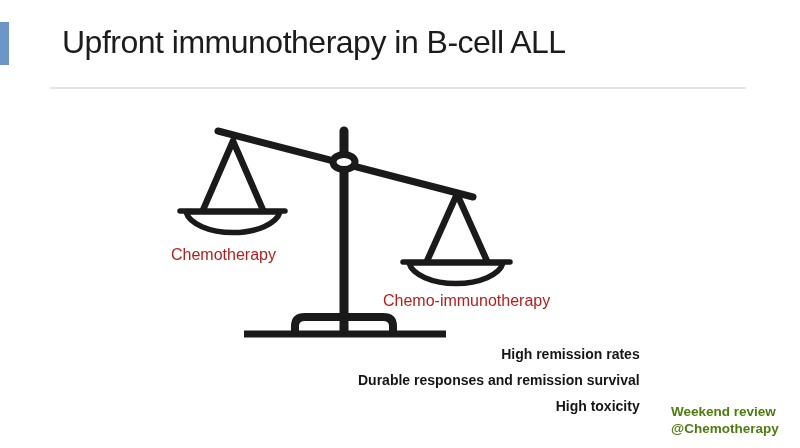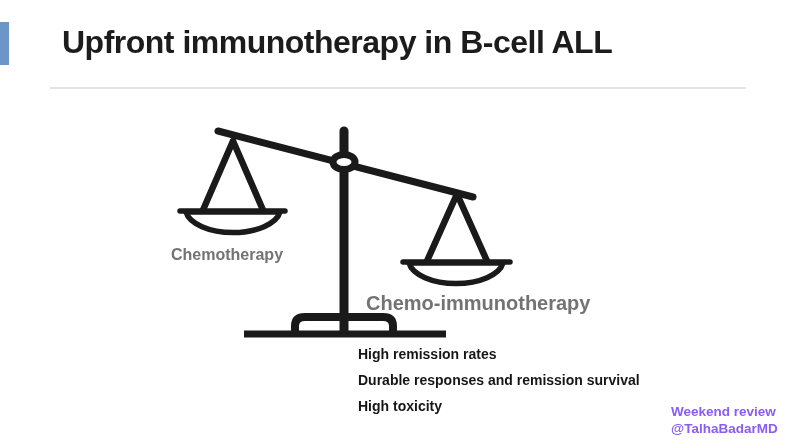--- a/index.html
+++ b/index.html
@@ -23,80 +23,81 @@
     height: 43px;
     background: #6C96C8;
   }
   .slide-title {
     position: absolute;
     left: 62px;
     top: 24px;
     font-size: 32px;
     letter-spacing: -0.5px;
     color: #1c1c1c;
-    font-weight: 700;
+    font-weight: 400;
     white-space: nowrap;
   }
   .title-divider {
     position: absolute;
     left: 50px;
     top: 87px;
     width: 696px;
     height: 2px;
     background: #e4e4e4;
   }
   .scale-svg {
     position: absolute;
     left: 170px;
     top: 105px;
     width: 420px;
     height: 240px;
   }
   .pan-label {
     position: absolute;
-    font-weight: bold;
-    color: #737373;
+    font-weight: normal;
+    color: #b91c1c;
     white-space: nowrap;
   }
   .pan-label.left {
     left: 171px;
     top: 246px;
     font-size: 16px;
   }
   .pan-label.right {
-    left: 366px;
+    left: 383px;
     top: 292px;
-    font-size: 20px;
+    font-size: 16px;
   }
   .benefits {
     position: absolute;
     left: 358px;
     top: 346px;
     display: flex;
     flex-direction: column;
     gap: 10px;
+    text-align: right;
   }
   .benefit-line {
     font-size: 14px;
     font-weight: bold;
     color: #161616;
     white-space: nowrap;
   }
   .credit {
     position: absolute;
     left: 671px;
     top: 404px;
     display: flex;
     flex-direction: column;
     gap: 2px;
   }
   .credit-line {
     font-size: 13.5px;
     font-weight: bold;
-    color: #8b5cf6;
+    color: #4d7c0f;
     white-space: nowrap;
   }
 </style>
 </head>
 <body>
 
 <div class="slide">
 
   <div class="accent-bar"></div>
 
@@ -134,16 +135,16 @@
   <div class="pan-label right">Chemo-immunotherapy</div>
 
   <div class="benefits">
     <div class="benefit-line">High remission rates</div>
     <div class="benefit-line">Durable responses and remission survival</div>
     <div class="benefit-line">High toxicity</div>
   </div>
 
   <div class="credit">
     <div class="credit-line">Weekend review</div>
-    <div class="credit-line">@TalhaBadarMD</div>
+    <div class="credit-line">@Chemotherapy</div>
   </div>
 
 </div>
 
 </body></html>

